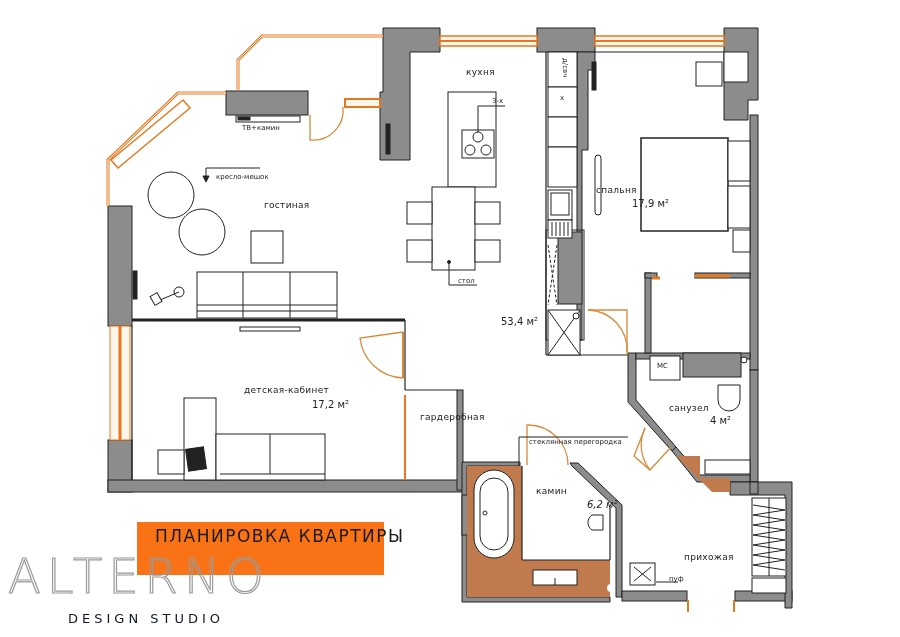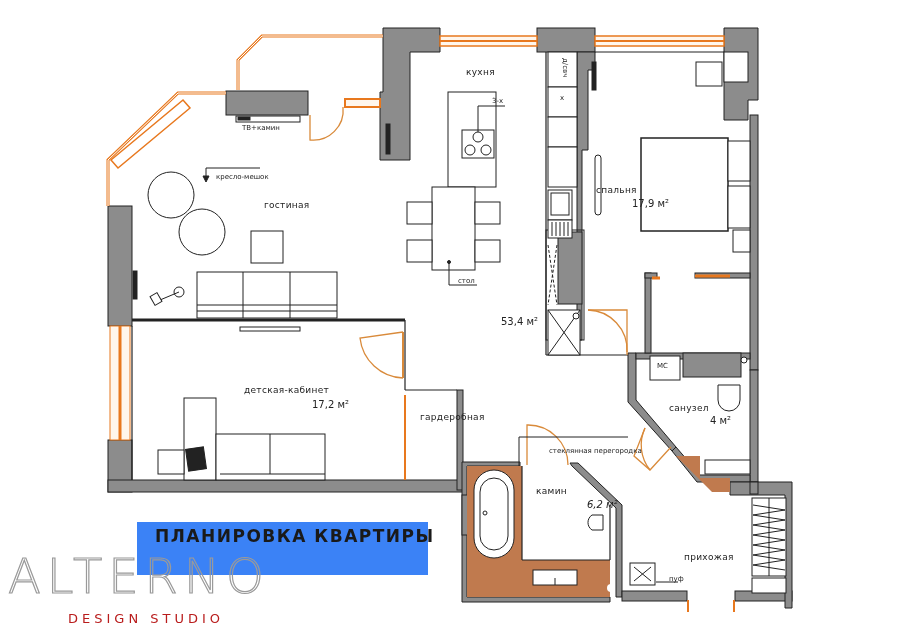--- a/index.html
+++ b/index.html
@@ -2,24 +2,24 @@
 <html><head>
 <meta charset="utf-8">
 <style>
   html, body { margin: 0; padding: 0; background: #ffffff; }
   body { width: 900px; height: 637px; position: relative; overflow: hidden; font-family: "DejaVu Sans", sans-serif; }
   #plan { position: absolute; left: 0; top: 0; }
   .lbl { position: absolute; font-family: "DejaVu Sans", sans-serif; color: #222; white-space: nowrap; line-height: 1; }
   .room { font-size: 9px; letter-spacing: 0.3px; }
   .area { font-size: 10px; padding-left: 35px; }
   .small { font-size: 7px; }
-  #title-box { position: absolute; left: 137px; top: 522px; width: 291px; height: 53px; background: #3b82f6; font-weight: bold; }
+  #title-box { position: absolute; left: 137px; top: 522px; width: 247px; height: 53px; background: #f97316; }
   .title-line { position: absolute; font-family: "DejaVu Sans", sans-serif; color: #1a1a1a; font-size: 17px; letter-spacing: 1.5px; white-space: nowrap; }
   #logo { position: absolute; left: 8px; top: 548px; font-family: "DejaVu Sans", sans-serif; font-size: 48px; font-weight: 200; color: transparent; -webkit-text-stroke: 1.2px #9a9a9a; letter-spacing: 6px; white-space: nowrap; }
-  #logo-sub { position: absolute; left: 68px; top: 611px; font-family: "DejaVu Sans", sans-serif; font-size: 13px; color: #b91c1c; letter-spacing: 4px; white-space: nowrap; }
+  #logo-sub { position: absolute; left: 68px; top: 611px; font-family: "DejaVu Sans", sans-serif; font-size: 13px; color: #0f172a; letter-spacing: 4px; white-space: nowrap; }
 </style>
 </head>
 <body>
 
 <svg id="plan" width="900" height="637" viewBox="0 0 900 637" xmlns="http://www.w3.org/2000/svg">
 
   <g fill="#8c8c8c" stroke="#222" stroke-width="1">
 
     <path d="M383 28 L440 28 L440 52 L410 52 L410 160 L380 160 L380 92 L383 92 Z"></path>
 
@@ -236,21 +236,21 @@
 <div class="lbl room" style="left:669px; top:404px;">санузел</div>
 <div class="lbl area" style="left:675px; top:416px;">4 м²</div>
 <div class="lbl room" style="left:684px; top:553px;">прихожая</div>
 
 <div class="lbl small" style="left:242px; top:125px;">ТВ+камин</div>
 <div class="lbl small" style="left:216px; top:174px;">кресло-мешок</div>
 <div class="lbl small" style="left:492px; top:98px;">3-х</div>
 <div class="lbl small" style="left:458px; top:278px;">стол</div>
 <div class="lbl small" style="left:556px; top:58px; transform: rotate(90deg); transform-origin: left top; left:568px;">д/свч</div>
 <div class="lbl small" style="left:560px; top:95px;">х</div>
-<div class="lbl small" style="left:529px; top:448px;padding-left:20px;">стеклянная перегородка</div>
+<div class="lbl small" style="left:529px; top:439px;">стеклянная перегородка</div>
 <div class="lbl small" style="left:657px; top:363px;">МС</div>
 <div class="lbl small" style="left:669px; top:576px;">пуф</div>
 
 <div id="title-box">
   <div class="title-line" style="left:18px; top:4px;">ПЛАНИРОВКА КВАРТИРЫ</div>
 </div>
 
 <div id="logo">ALTERNO</div>
 <div id="logo-sub">DESIGN STUDIO</div>
 

